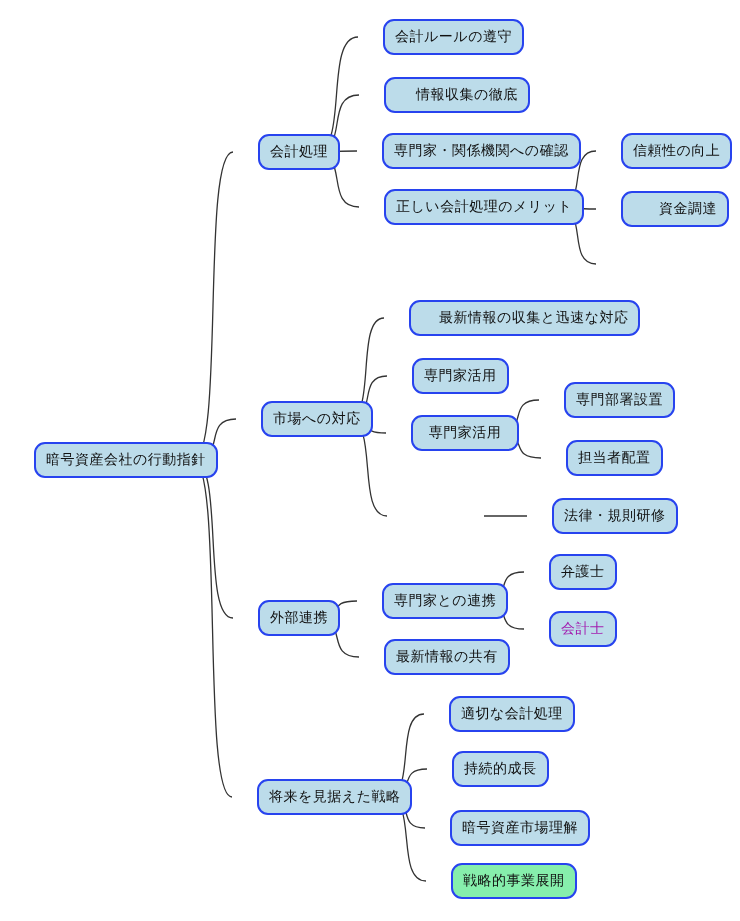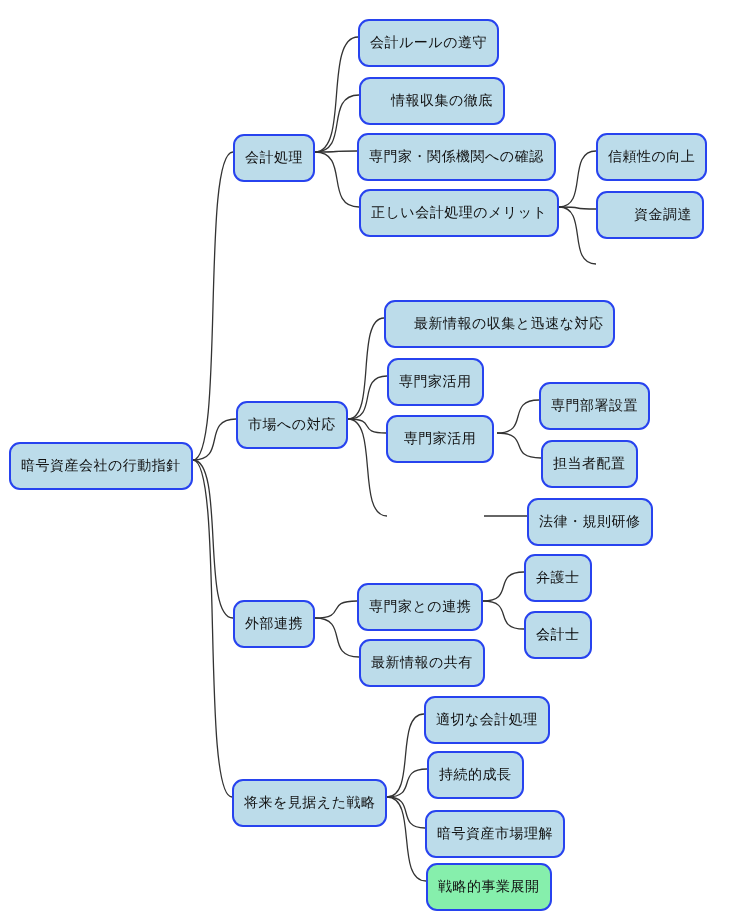--- a/index.html
+++ b/index.html
@@ -21,30 +21,31 @@
     top: 0;
     z-index: 0;
   }
   .node {
     position: absolute;
     box-sizing: border-box;
     z-index: 1;
     display: flex;
     align-items: center;
     justify-content: center;
-    height: 48px;
+    height: 36px;
     padding: 0 10px;
     border-width: 2px;
     border-style: solid;
     border-radius: 11px;
     font-size: 14px;
     letter-spacing: 0.5px;
     color: #111111;
     white-space: nowrap;
     cursor: default;
+    margin-left: 25px;
   }
 </style>
 </head>
 <body>
 
 <div id="canvas">
   <svg id="connector-layer" width="740" height="921">
       <path d="M 193 460 C 225 460, 201 152, 233 152" fill="none" stroke="#333333" stroke-width="1.3"></path>
       <path d="M 315 152 C 349.4 152, 323.6 37, 358 37" fill="none" stroke="#333333" stroke-width="1.3"></path>
       <path d="M 315 152 C 350.2 152, 323.8 95, 359 95" fill="none" stroke="#333333" stroke-width="1.3"></path>
@@ -84,20 +85,20 @@
     <div class="node" style="left: 236px; top: 401px; min-width: 102px; background: rgb(188, 220, 234); border-color: rgb(39, 67, 239); color: rgb(17, 17, 17);">市場への対応</div>
     <div class="node" style="left: 384px; top: 300px; min-width: 207px; background: rgb(188, 220, 234); border-color: rgb(39, 67, 239); color: rgb(17, 17, 17); padding-left: 28px;">最新情報の収集と迅速な対応</div>
     <div class="node" style="left: 387px; top: 358px; min-width: 90px; background: rgb(188, 220, 234); border-color: rgb(39, 67, 239); color: rgb(17, 17, 17);">専門家活用</div>
     <div class="node" style="left: 386px; top: 415px; min-width: 108px; background: rgb(188, 220, 234); border-color: rgb(39, 67, 239); color: rgb(17, 17, 17);">専門家活用</div>
     <div class="node" style="left: 539px; top: 382px; min-width: 108px; background: rgb(188, 220, 234); border-color: rgb(39, 67, 239); color: rgb(17, 17, 17);">専門部署設置</div>
     <div class="node" style="left: 541px; top: 440px; min-width: 93px; background: rgb(188, 220, 234); border-color: rgb(39, 67, 239); color: rgb(17, 17, 17);">担当者配置</div>
     <div class="node" style="left: 527px; top: 498px; min-width: 120px; background: rgb(188, 220, 234); border-color: rgb(39, 67, 239); color: rgb(17, 17, 17);">法律・規則研修</div>
     <div class="node" style="left: 233px; top: 600px; min-width: 78px; background: rgb(188, 220, 234); border-color: rgb(39, 67, 239); color: rgb(17, 17, 17);">外部連携</div>
     <div class="node" style="left: 357px; top: 583px; min-width: 121px; background: rgb(188, 220, 234); border-color: rgb(39, 67, 239); color: rgb(17, 17, 17);">専門家との連携</div>
     <div class="node" style="left: 524px; top: 554px; min-width: 65px; background: rgb(188, 220, 234); border-color: rgb(39, 67, 239); color: rgb(17, 17, 17);">弁護士</div>
-    <div class="node" style="left: 524px; top: 611px; min-width: 65px; background: rgb(188, 220, 234); border-color: rgb(39, 67, 239); color: #000000;">会計士</div>
+    <div class="node" style="left: 524px; top: 611px; min-width: 65px; background: rgb(188, 220, 234); border-color: rgb(39, 67, 239); color: #a21caf;">会計士</div>
     <div class="node" style="left: 359px; top: 639px; min-width: 120px; background: rgb(188, 220, 234); border-color: rgb(39, 67, 239); color: rgb(17, 17, 17);">最新情報の共有</div>
     <div class="node" style="left: 232px; top: 779px; min-width: 148px; background: rgb(188, 220, 234); border-color: rgb(39, 67, 239); color: rgb(17, 17, 17);">将来を見据えた戦略</div>
     <div class="node" style="left: 424px; top: 696px; min-width: 124px; background: rgb(188, 220, 234); border-color: rgb(39, 67, 239); color: rgb(17, 17, 17);">適切な会計処理</div>
     <div class="node" style="left: 427px; top: 751px; min-width: 92px; background: rgb(188, 220, 234); border-color: rgb(39, 67, 239); color: rgb(17, 17, 17);">持続的成長</div>
     <div class="node" style="left: 425px; top: 810px; min-width: 136px; background: rgb(188, 220, 234); border-color: rgb(39, 67, 239); color: rgb(17, 17, 17);">暗号資産市場理解</div>
     <div class="node" style="left: 426px; top: 863px; min-width: 119px; background: #86efac; border-color: rgb(39, 67, 239); color: rgb(17, 17, 17);">戦略的事業展開</div>
   </div>
 
 </body></html>

